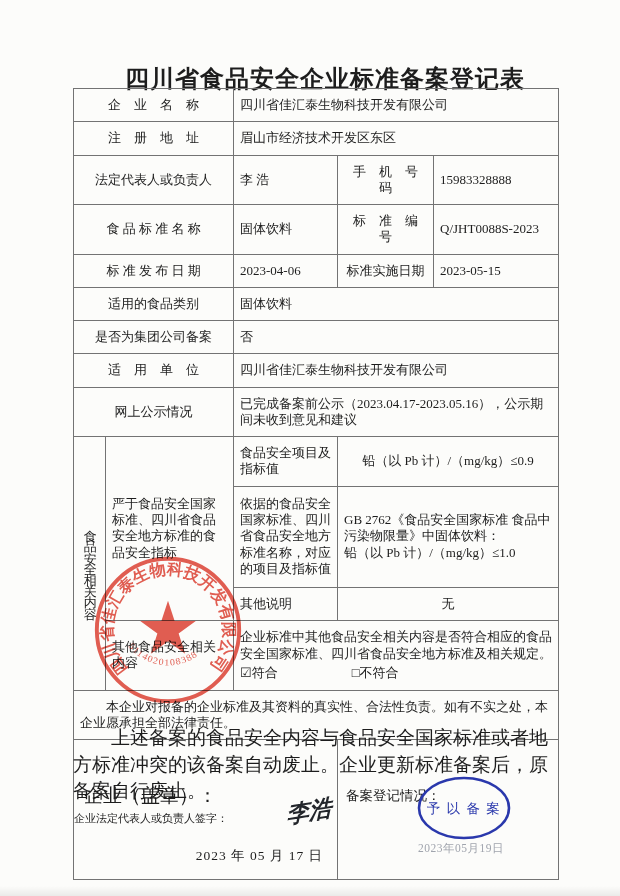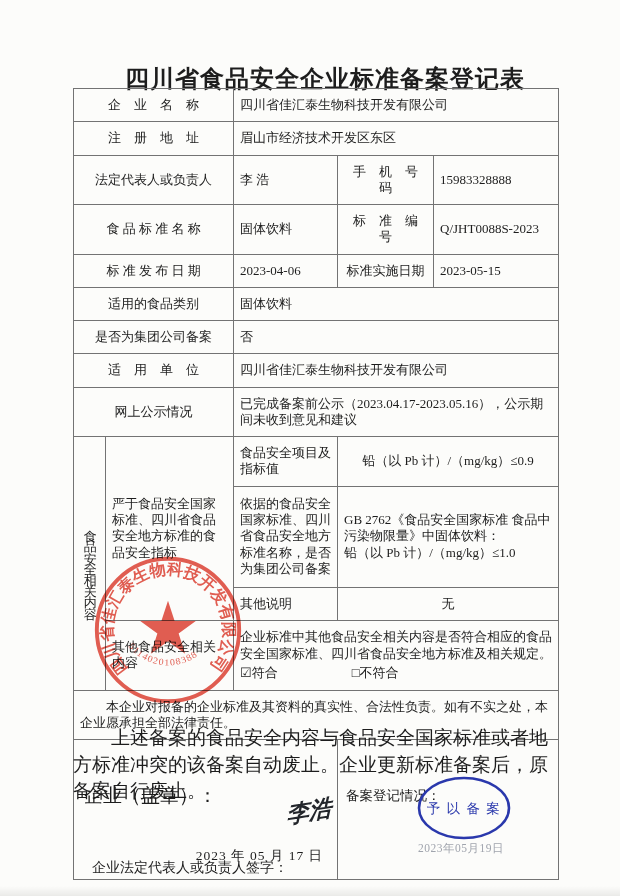--- a/index.html
+++ b/index.html
@@ -37,21 +37,21 @@
   td.side{
     text-align:center;padding:4px 0;
     writing-mode:vertical-rl;text-orientation:upright;
     letter-spacing:11px;
   }
   td.sublbl{text-align:left;padding:2px 6px;}
   .chk-line{display:flex;gap:74px;margin-top:3px;}
   .decl{ text-indent:2em;font-size:13.5px;line-height:1.35;}
   td.sign-cell,td.reg-cell{position:relative;padding:0;}
   .seal-line{position:absolute;left:10px;top:44px;font-size:19px;}
-  .sign-line{position:absolute;left:18px;top:72px;font-size:14px;white-space:nowrap;margin-top:47px;}
+  .sign-line{position:absolute;left:0;top:72px;font-size:11px;white-space:nowrap;}
   .sig{
     position:absolute;left:212px;top:58px;
     font-size:23px;font-weight:700;font-style:italic;
     transform:rotate(-9deg) skewX(-8deg);
     color:#23262b;white-space:nowrap;
   }
   .sign-date{position:absolute;right:14px;top:108px;font-size:13.5px;letter-spacing:1px;}
   .reg-label{position:absolute;left:8px;top:48px;font-size:13.5px;}
   .stamp-blue{position:absolute;left:77px;top:33px;width:98px;height:70px;}
   .stamp-date{
@@ -138,21 +138,21 @@
     </tr>
 
     <tr style="height:37px">
       <td rowspan="4" class="side">食品安全相关内容</td>
       <td rowspan="3" class="sublbl">严于食品安全国家标准、四川省食品安全地方标准的食品安全指标</td>
       <td class="sublbl">食品安全项目及指标值</td>
       <td colspan="2" class="center lead-val">铅（以 Pb 计）/（mg/kg）≤0.9</td>
     </tr>
 
     <tr style="height:101px">
-      <td class="sublbl">依据的食品安全国家标准、四川省食品安全地方标准名称，是否为集团公司备案</td>
+      <td class="sublbl">依据的食品安全国家标准、四川省食品安全地方标准名称，对应的项目及指标值</td>
       <td colspan="2" class="val basis-val">
         <div>GB 2762《食品安全国家标准 食品中污染物限量》中固体饮料：</div>
         <div>铅（以 Pb 计）/（mg/kg）≤1.0</div>
       </td>
     </tr>
 
     <tr style="height:20px">
       <td class="sublbl">其他说明</td>
       <td colspan="2" class="center">无</td>
     </tr>

